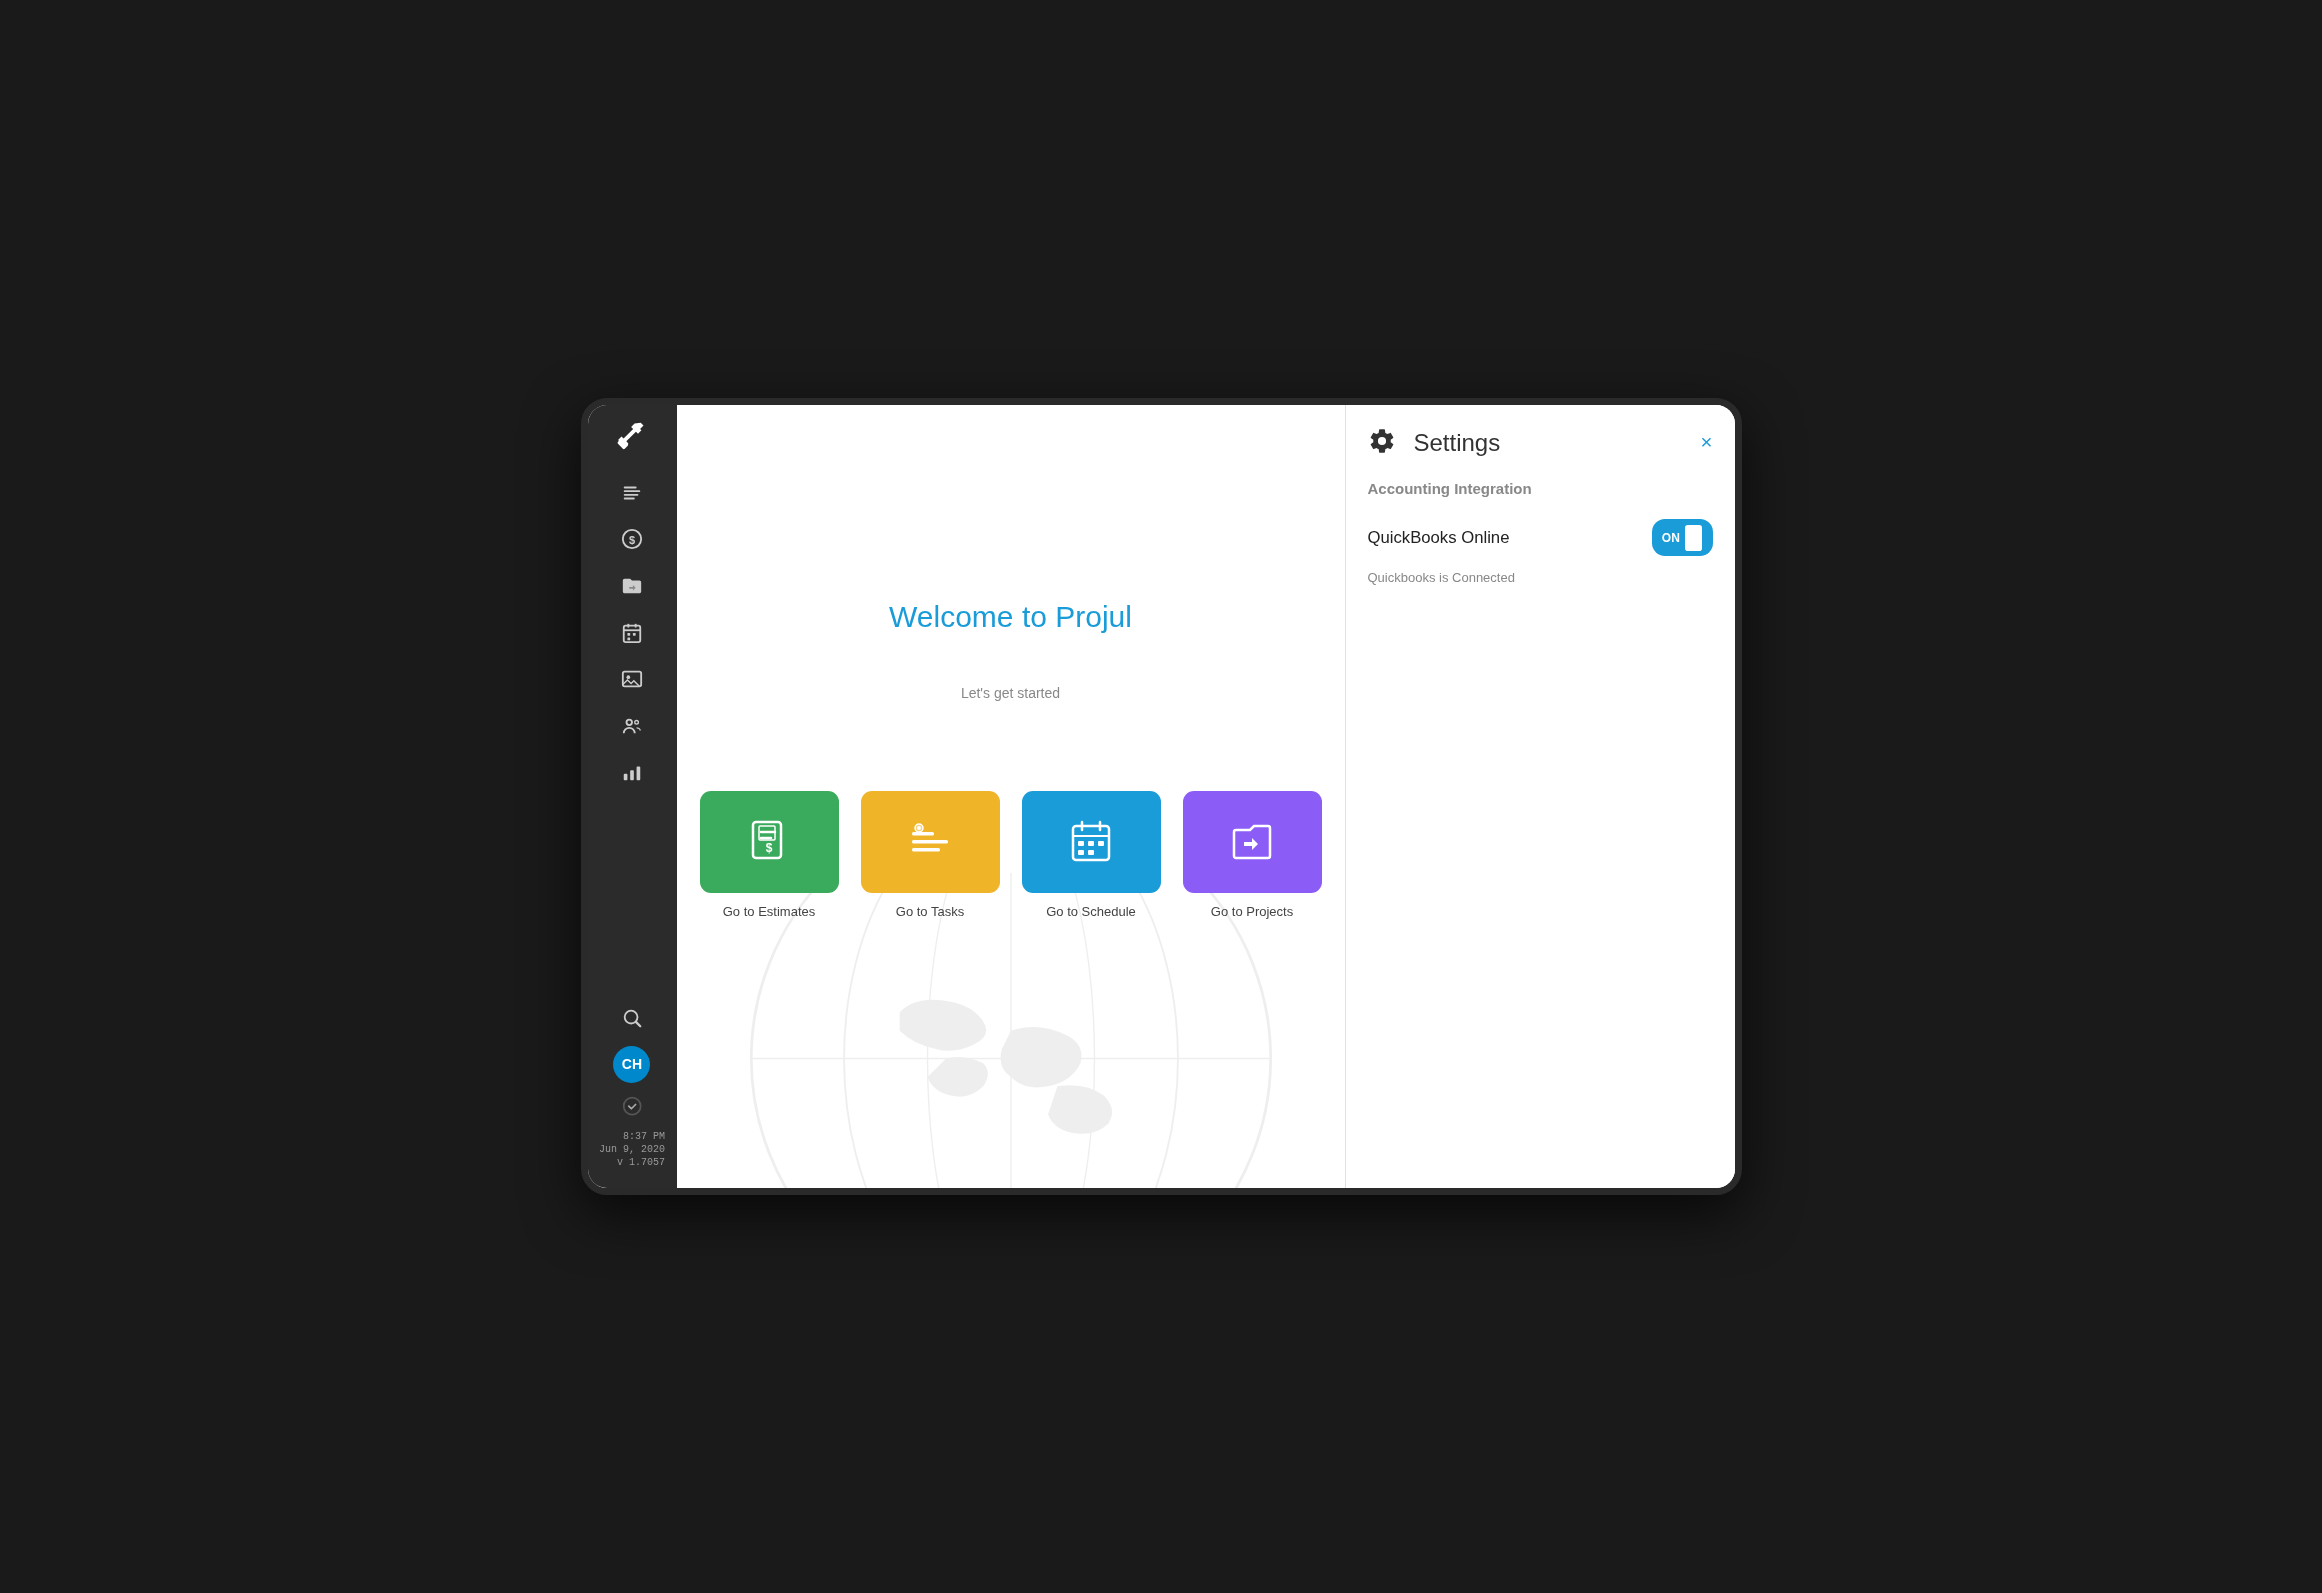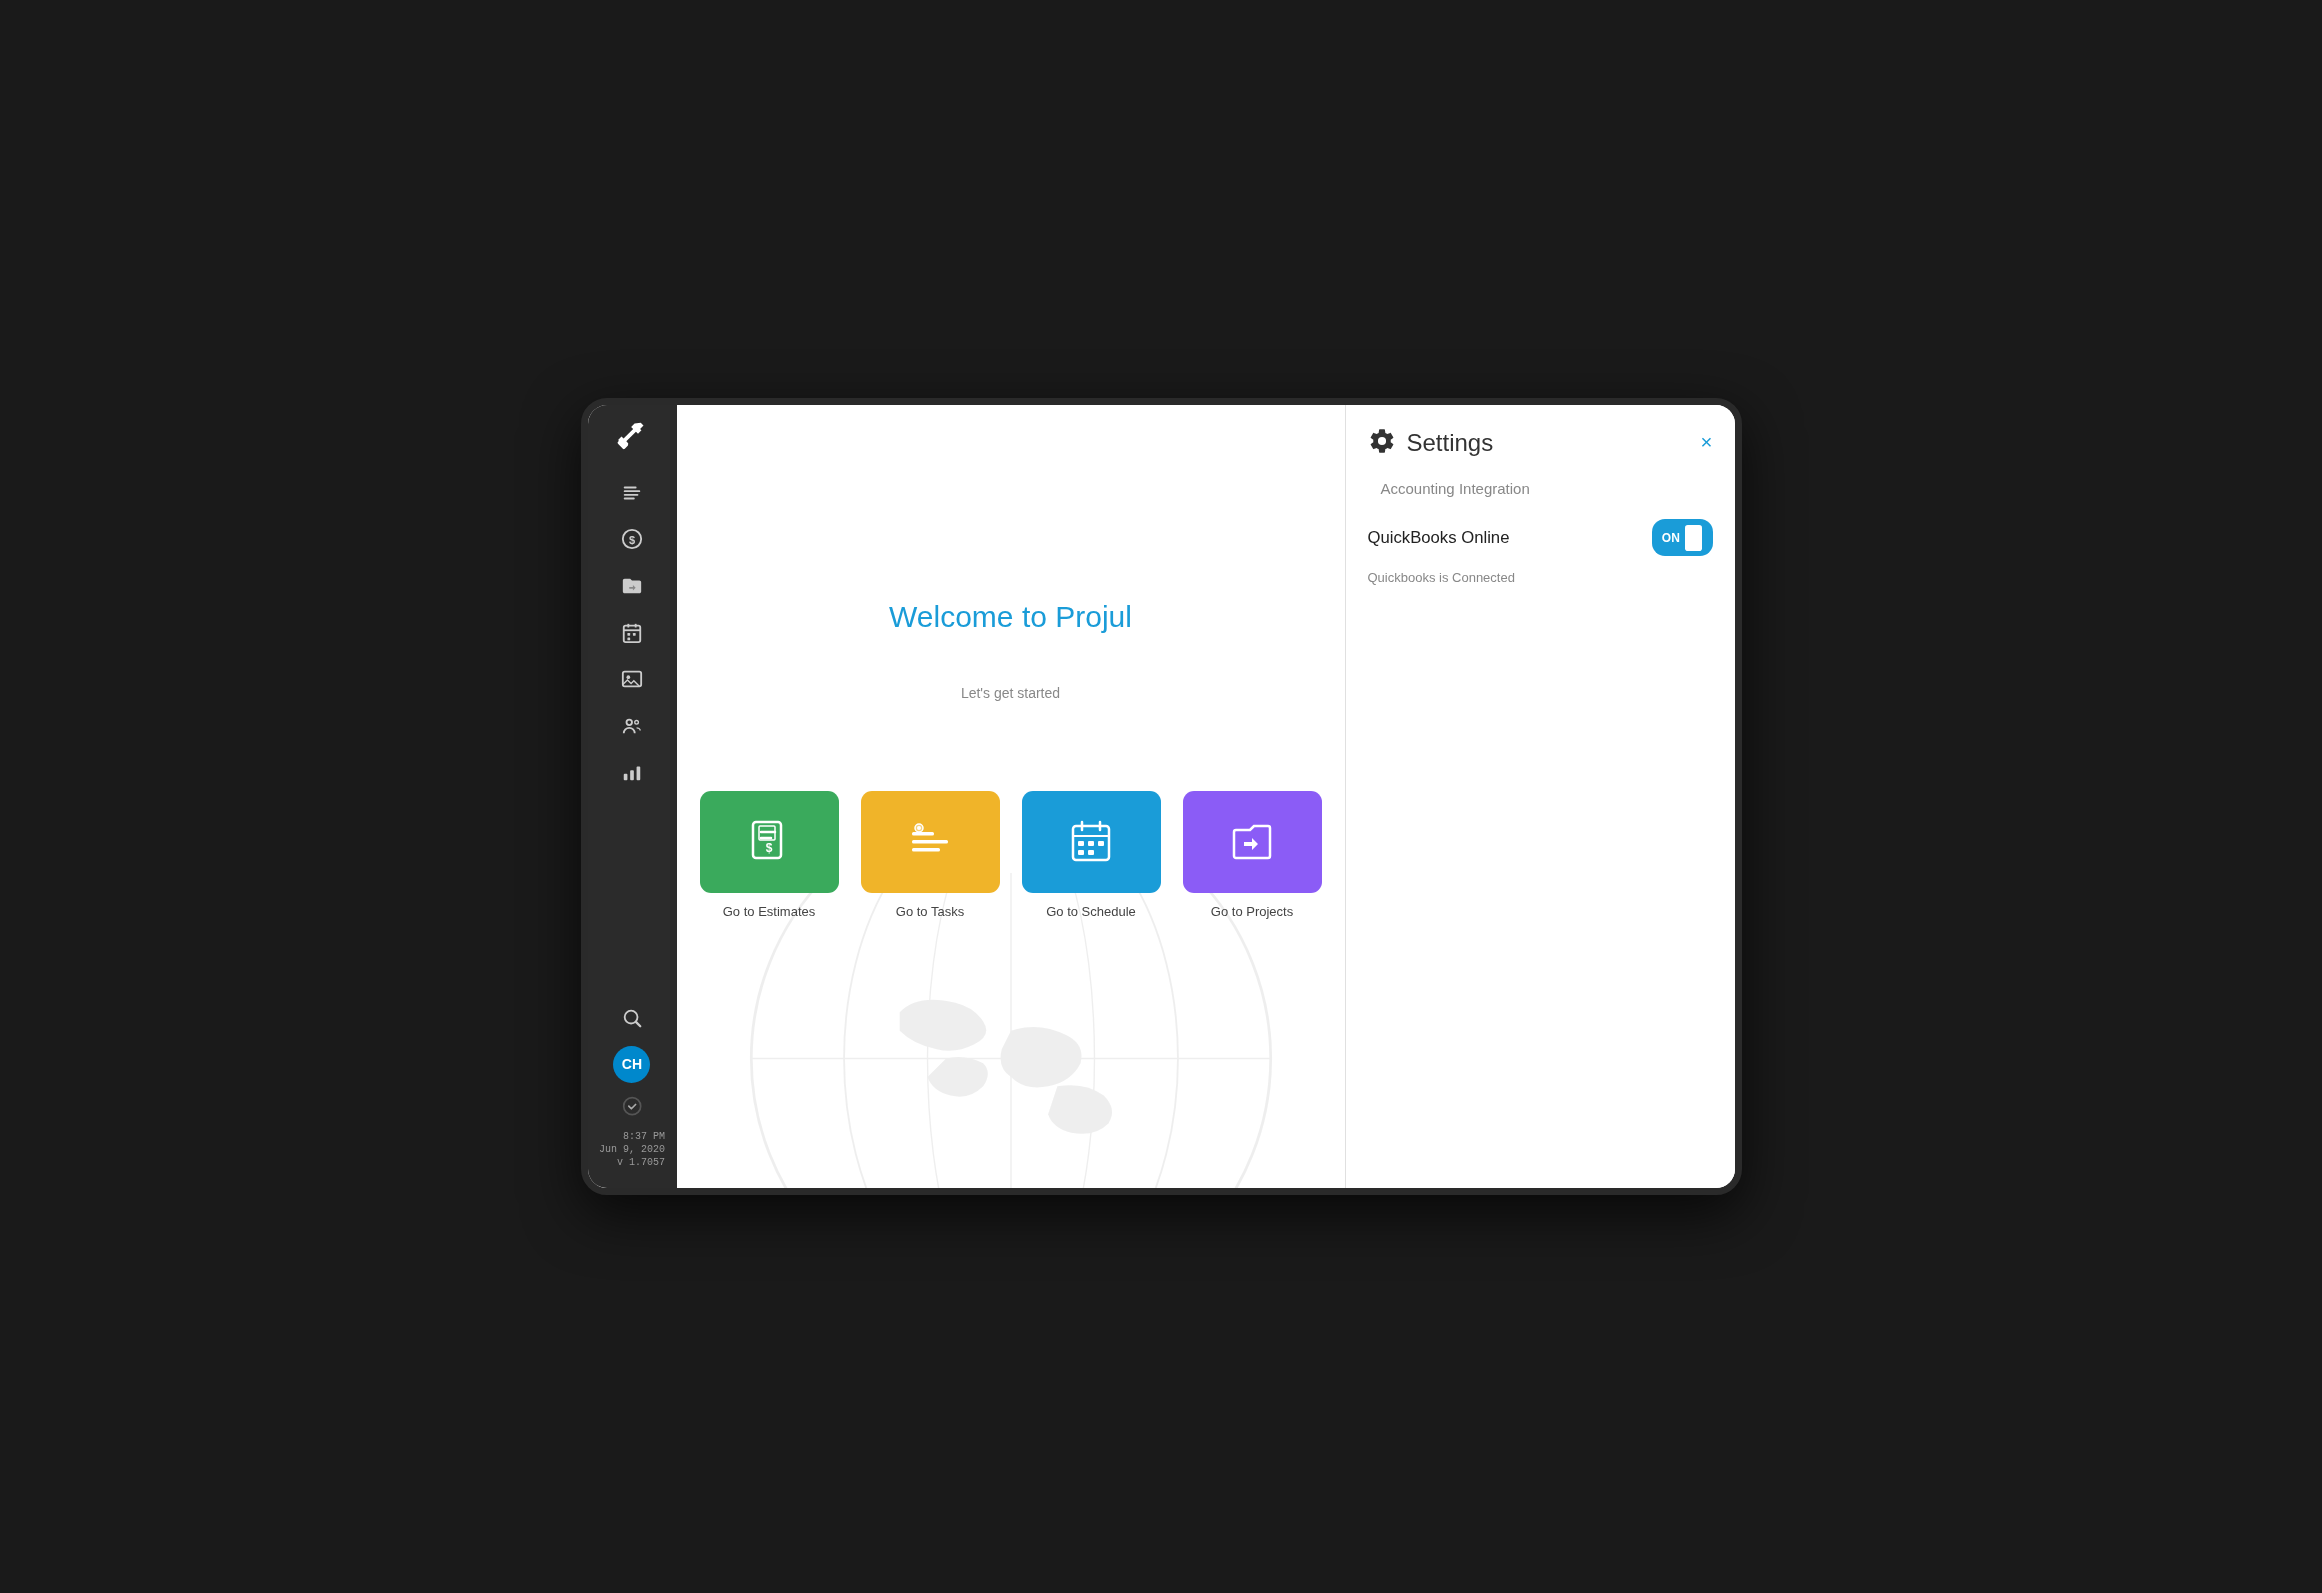--- a/index.html
+++ b/index.html
@@ -234,21 +234,21 @@
     .settings-header {
       display: flex;
       align-items: center;
       justify-content: space-between;
       padding: 22px 22px 0 22px;
     }
 
     .settings-title-row {
       display: flex;
       align-items: center;
-      gap: 11px;
+      gap: 18px;
     }
 
     .settings-gear {
       color: #333;
     }
 
     .settings-title {
       font-size: 24px;
       font-weight: 400;
       color: #333;
@@ -289,22 +289,21 @@
 
     .settings-body {
       padding: 22px;
       flex: 1;
     }
 
     .section-label {
       font-size: 15px;
       color: #888;
       margin-bottom: 22px;
-      font-weight: 400;
-      margin-left: 13px;
+      font-weight: 700;
     }
 
     .integration-row {
       display: flex;
       align-items: center;
       justify-content: space-between;
       margin-bottom: 11px;
     }
 
     .integration-name {

